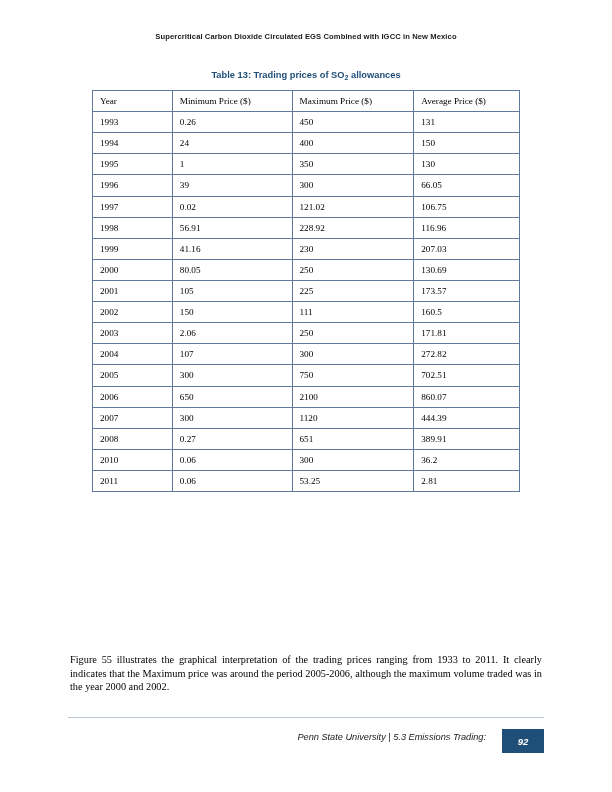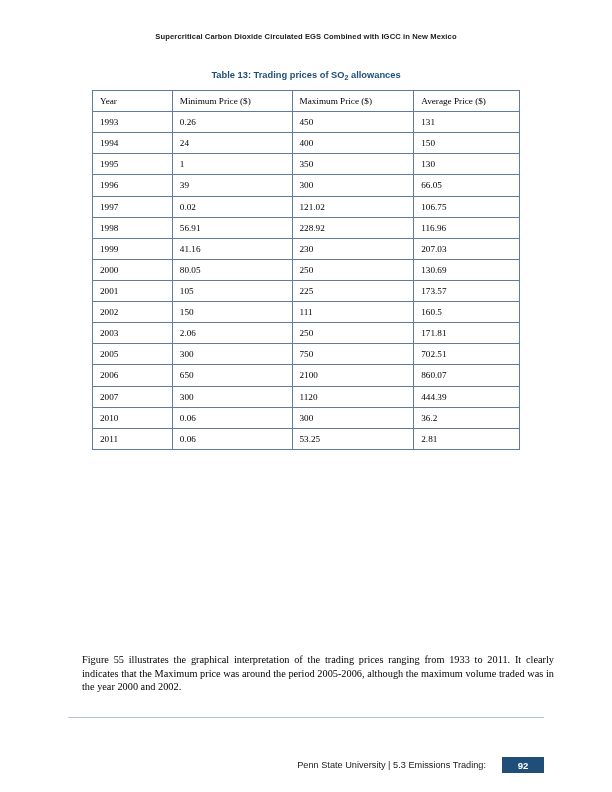--- a/index.html
+++ b/index.html
@@ -79,52 +79,52 @@
   .body-paragraph {
     position: absolute;
     top: 643px;
     left: 70px;
     width: 472px;
     font-family: "Liberation Serif", serif;
     font-size: 10.3px;
     line-height: 1.32;
     text-align: justify;
     color: #000000;
-    margin-left: 12px;
   }
   .footer-rule {
     position: absolute;
     top: 717px;
     left: 68px;
     width: 476px;
     height: 1px;
     background: #b9c4d2;
   }
   .footer {
     position: absolute;
-    top: 757px;
+    top: 729px;
     left: 68px;
     width: 476px;
     height: 20px;
+    font-style: italic;
   }
   .footer-text {
     position: absolute;
     right: 58px;
     top: 3px;
     font-family: "Liberation Sans", sans-serif;
     font-size: 9.2px;
     color: #1a1a1a;
     white-space: nowrap;
   }
   .page-number-box {
     position: absolute;
     right: 0;
     top: 0;
     width: 42px;
-    height: 16px;
+    height: 24px;
     background: #1f4e79;
     color: #ffffff;
     font-family: "Liberation Sans", sans-serif;
     font-size: 9.6px;
     font-weight: bold;
     display: flex;
     align-items: center;
     justify-content: center;
   }
 </style>
@@ -215,38 +215,50 @@
         <td>111</td>
         <td>160.5</td>
       </tr>
       <tr>
         <td>2003</td>
         <td>2.06</td>
         <td>250</td>
         <td>171.81</td>
       </tr>
       <tr>
+        <td>2004</td>
+        <td>107</td>
+        <td>300</td>
+        <td>272.82</td>
+      </tr>
+      <tr>
         <td>2005</td>
         <td>300</td>
         <td>750</td>
         <td>702.51</td>
       </tr>
       <tr>
         <td>2006</td>
         <td>650</td>
         <td>2100</td>
         <td>860.07</td>
       </tr>
       <tr>
         <td>2007</td>
         <td>300</td>
         <td>1120</td>
         <td>444.39</td>
       </tr>
       <tr>
+        <td>2008</td>
+        <td>0.27</td>
+        <td>651</td>
+        <td>389.91</td>
+      </tr>
+      <tr>
         <td>2010</td>
         <td>0.06</td>
         <td>300</td>
         <td>36.2</td>
       </tr>
       <tr>
         <td>2011</td>
         <td>0.06</td>
         <td>53.25</td>
         <td>2.81</td>

